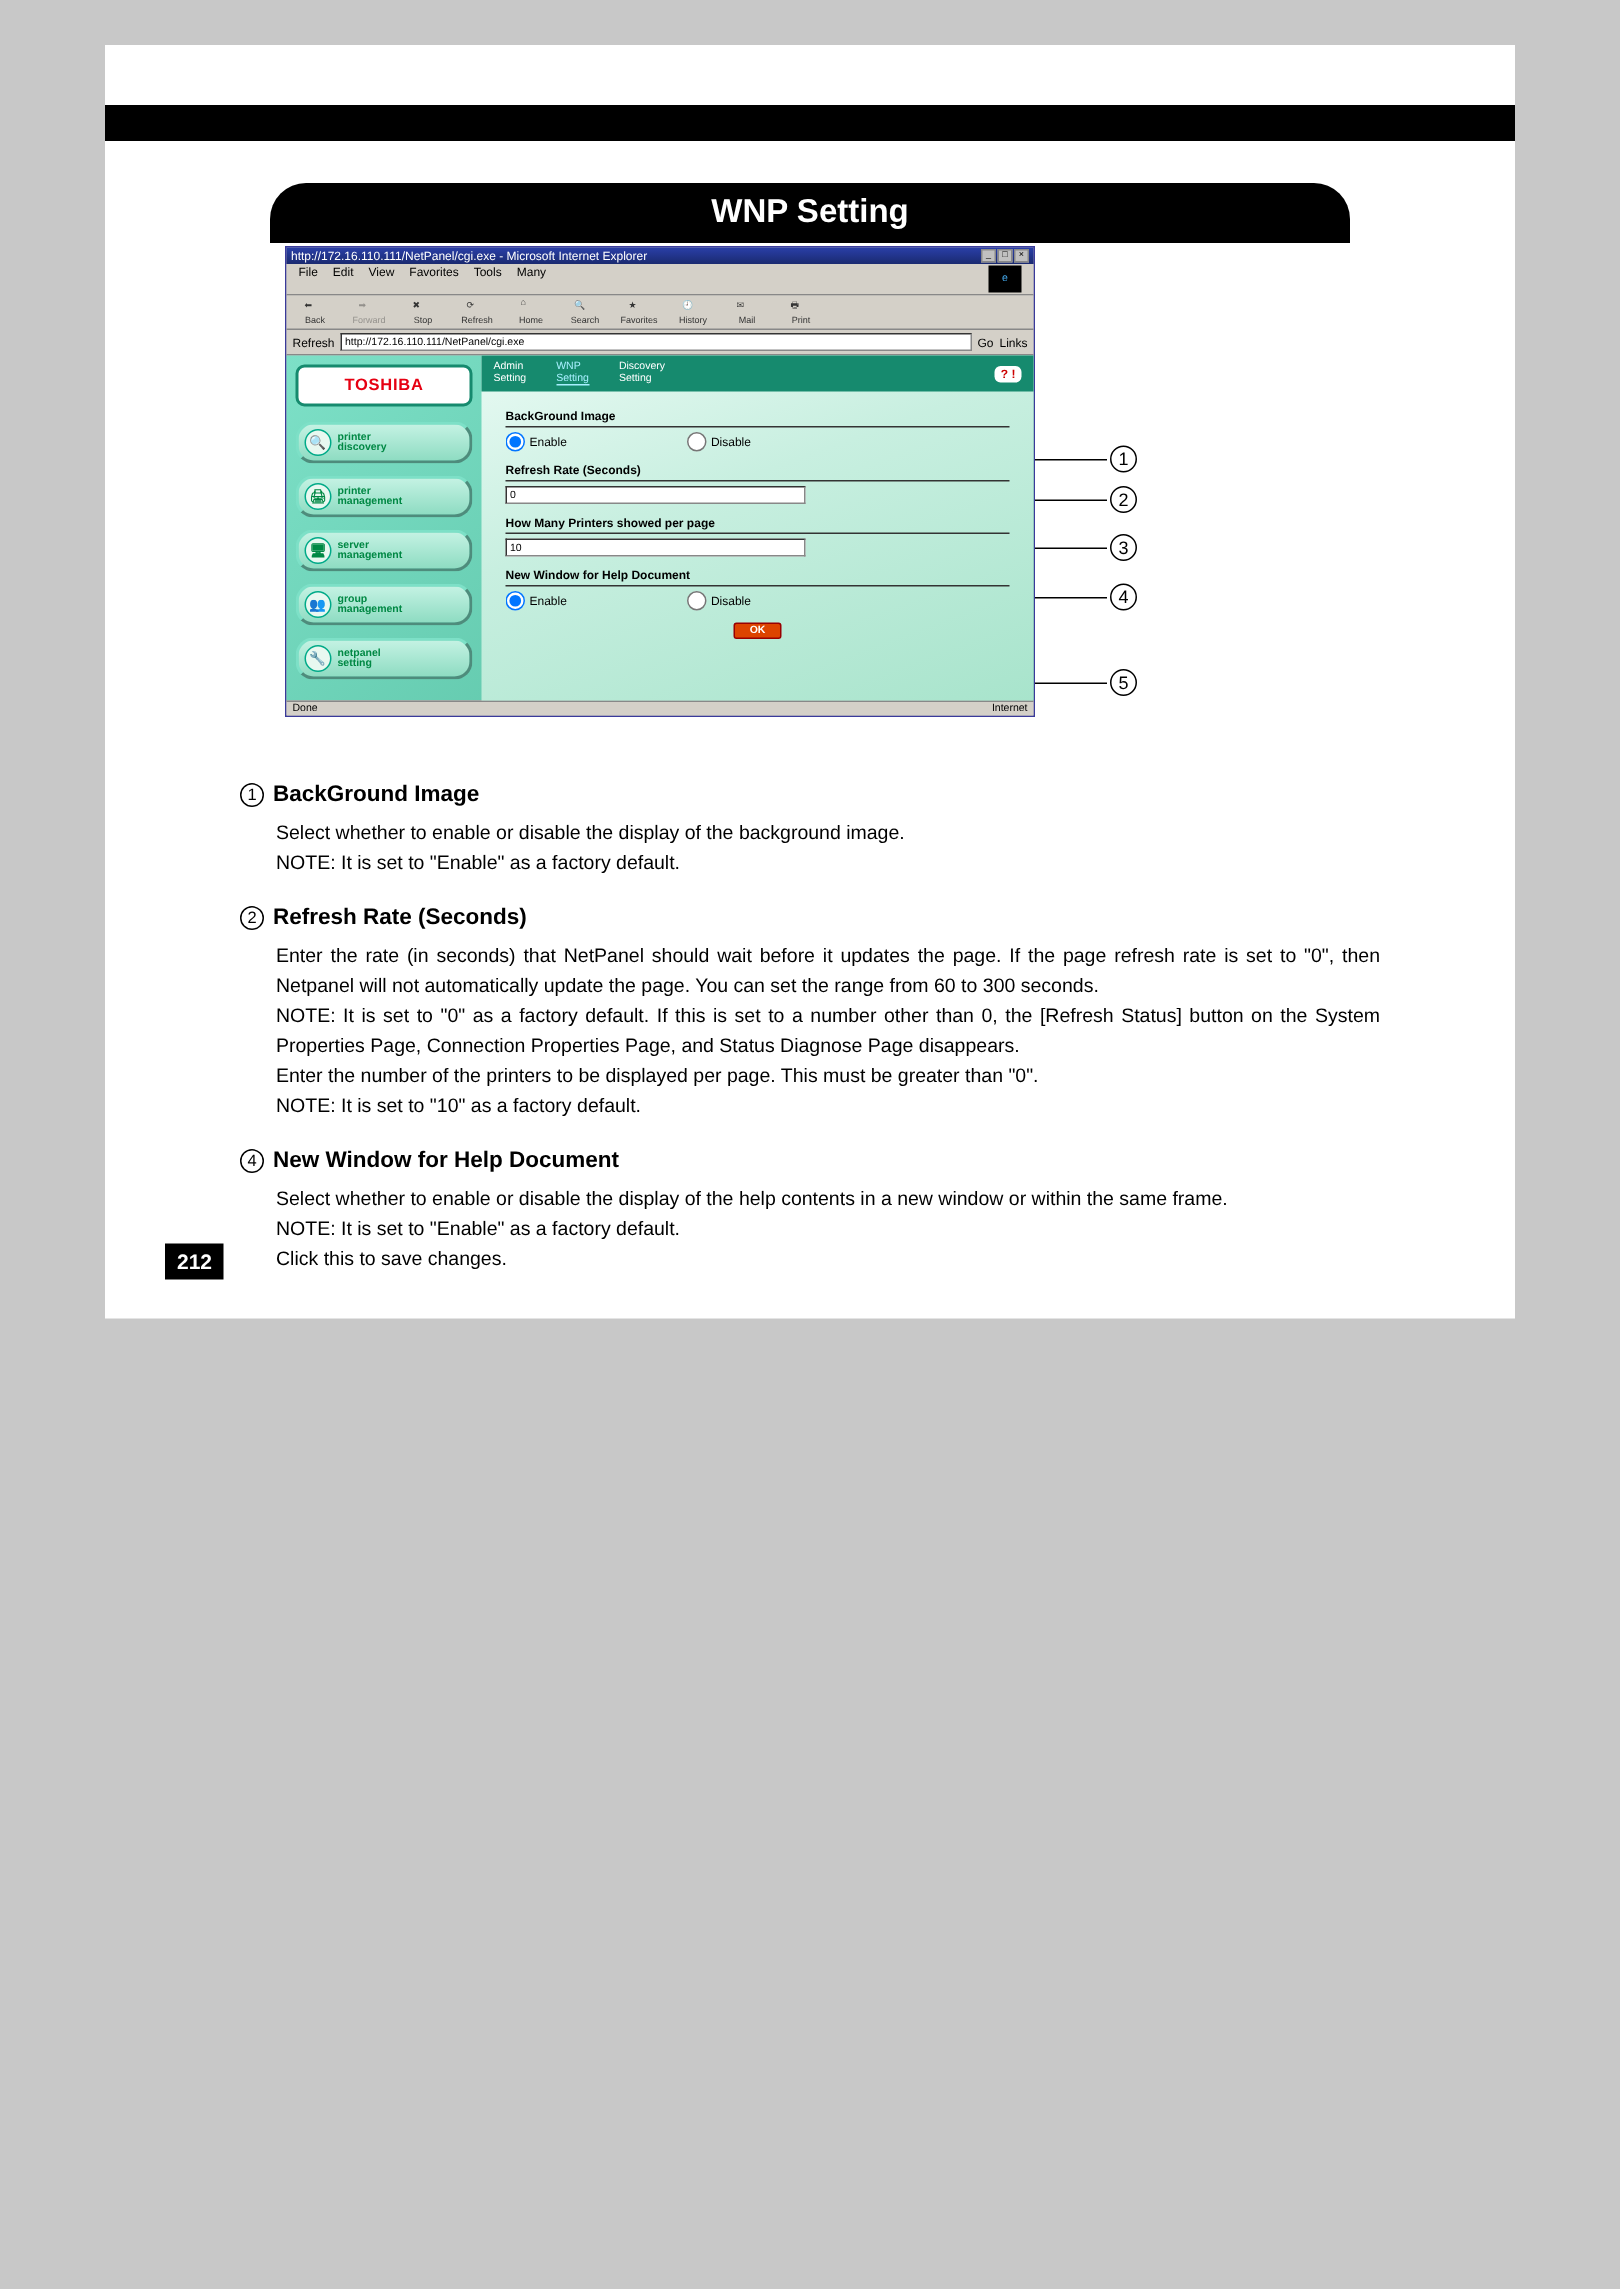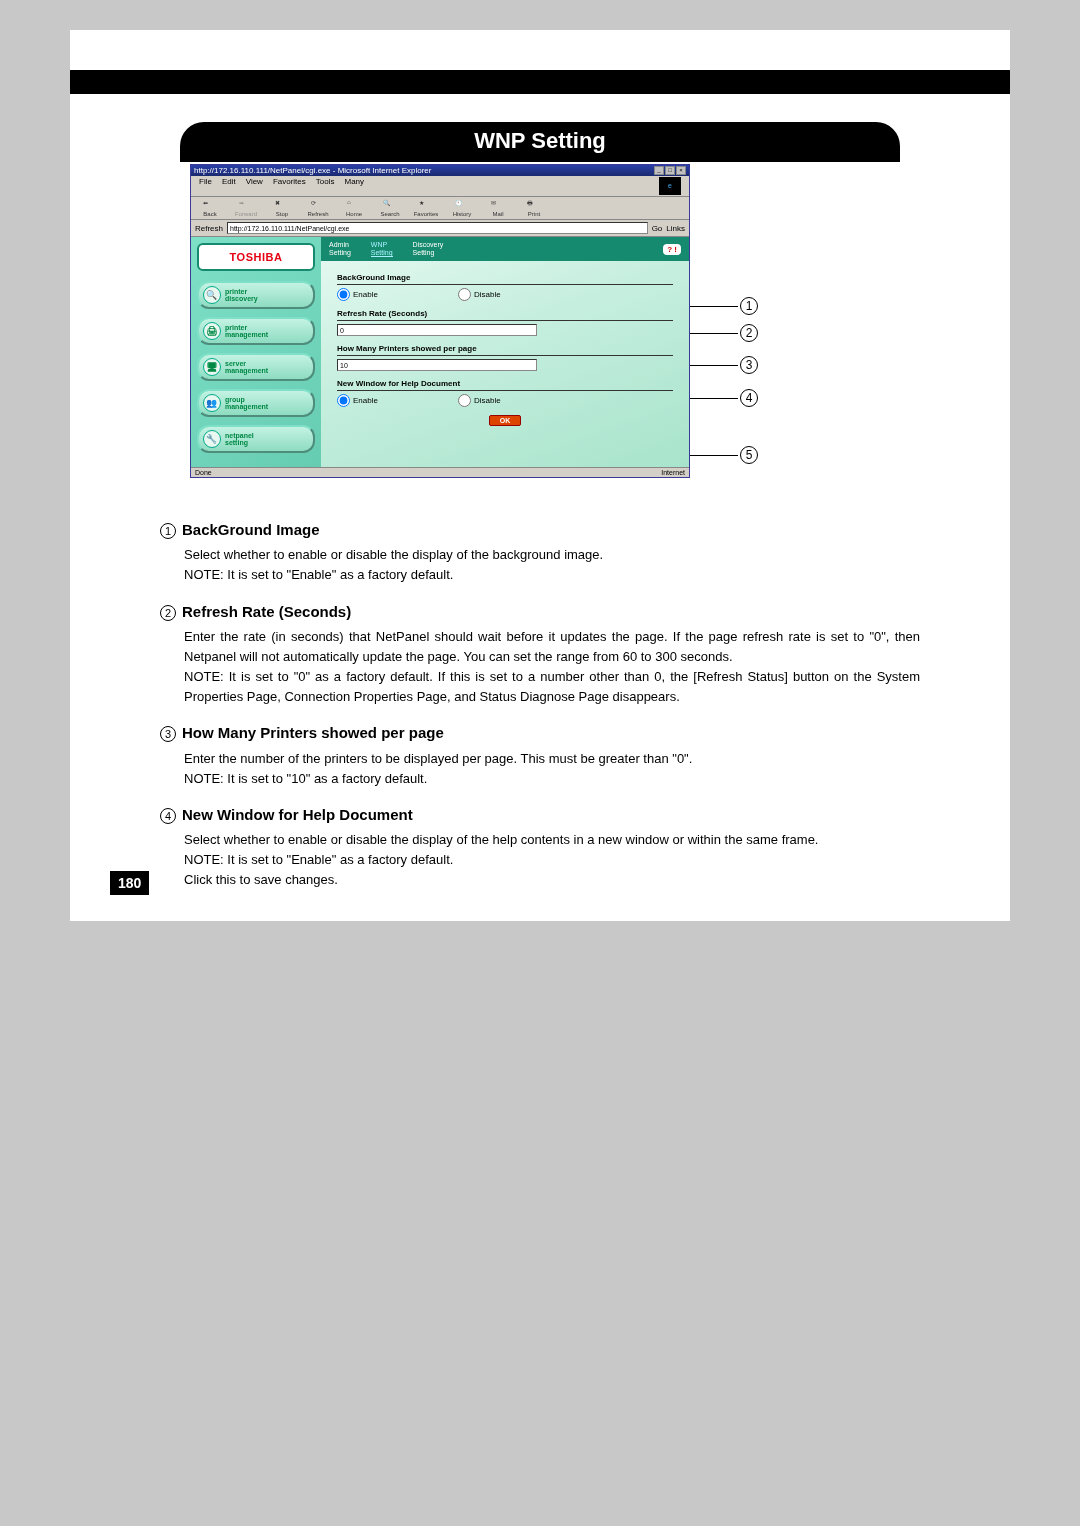--- a/index.html
+++ b/index.html
@@ -402,31 +402,30 @@
       <div>Select whether to enable or disable the display of the background image.</div>
       <div>NOTE: It is set to "Enable" as a factory default.</div>
     </div>
 
     <div class="desc-head"><span class="circ">2</span><span>Refresh Rate (Seconds)</span></div>
     <div class="desc-body">
       <div>Enter the rate (in seconds) that NetPanel should wait before it updates the page. If the page refresh rate is set to "0", then Netpanel will not automatically update the page.  You can set the range from 60 to 300 seconds.</div>
       <div>NOTE: It is set to "0" as a factory default.  If this is set to a number other than 0, the [Refresh Status] button on the System Properties Page, Connection Properties Page, and Status Diagnose Page disappears.</div>
     </div>
 
-    <div class="desc-head"><span class="circ">3</span><span>How Many Printers showed per page</span></div>
     <div class="desc-body">
       <div>Enter the number of the printers to be displayed per page.  This must be greater than "0".</div>
       <div>NOTE: It is set to "10" as a factory default.</div>
     </div>
 
     <div class="desc-head"><span class="circ">4</span><span>New Window for Help Document</span></div>
     <div class="desc-body">
       <div>Select whether to enable or disable the display of the help contents in a new window or within the same frame.</div>
       <div>NOTE: It is set to "Enable" as a factory default.</div>
     </div>
 
     <div class="desc-body">
       <div>Click this to save changes.</div>
     </div>
   </div>
 
-  <div class="page-num">180</div>
+  <div class="page-num">212</div>
 </div>
 
 </body></html>

